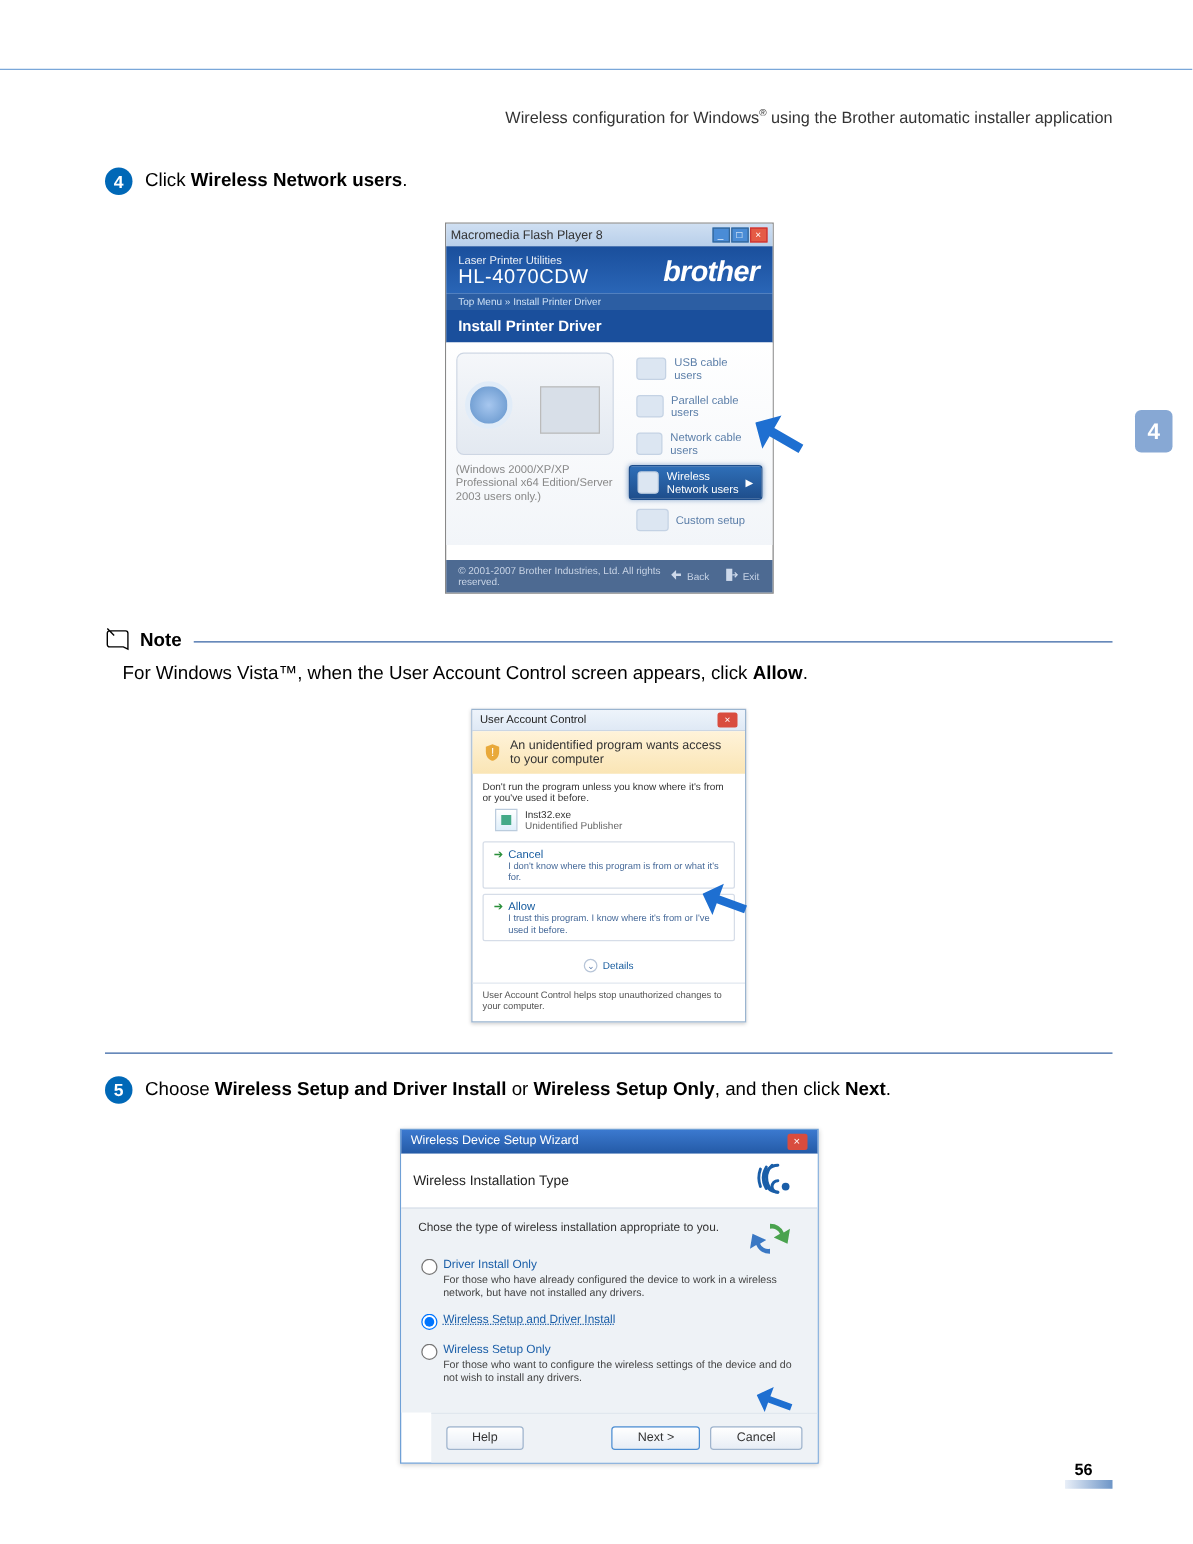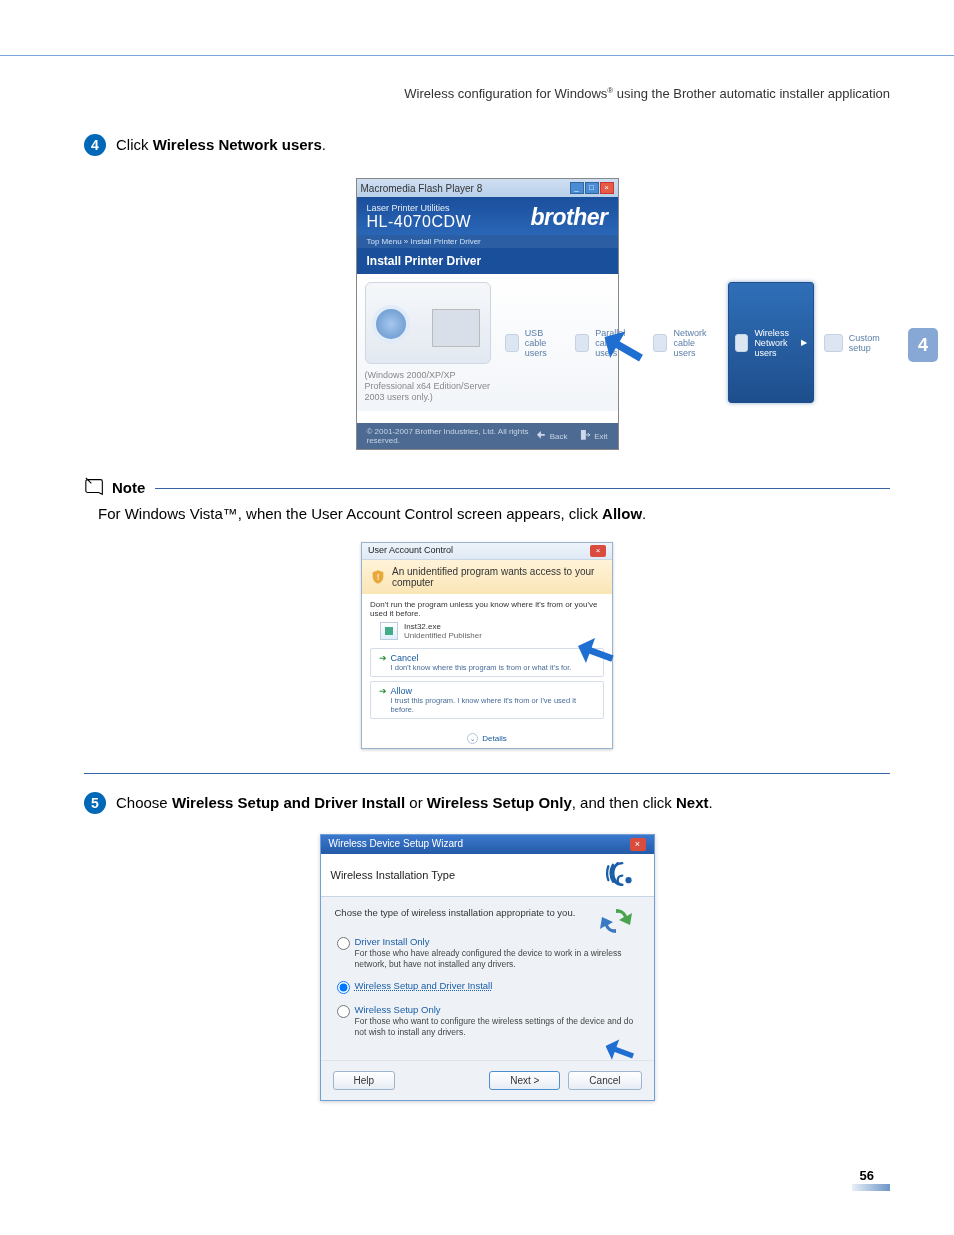--- a/index.html
+++ b/index.html
@@ -114,21 +114,21 @@
     background:linear-gradient(#f5f7fa,#e3e9f1);
     border-radius:6px;
     border:1px solid #cdd6e3;
     display:flex; align-items:center; justify-content:center;
     margin-bottom:6px;
     position:relative;
   }
   .ss1-thumb .disc { width:38px; height:38px; border-radius:50%; background:radial-gradient(#a7c7ef,#5f91c9); border:4px solid #e1ecf8; position:absolute; left:6px; top:22px; }
   .ss1-thumb .printer { width:48px; height:38px; background:#d8dfe8; border:1px solid #bbb; position:absolute; right:10px; top:26px; }
   .ss1-lefttext { color:#888; font-size:9px; line-height:11px; }
-  .ss1-right { flex:1; display:flex; flex-direction:row; gap:4px; }
+  .ss1-right { flex:1; display:flex; flex-direction:column; gap:4px; }
   .ss1-opt {
     display:flex; align-items:center;
     border-radius:3px;
     padding:3px 6px;
     font-size:9px;
     color:#555;
   }
   .ss1-opt.sel { background:linear-gradient(#2f6fb8,#1e4e8c); border: 1px solid #1e4e8c; box-shadow: 0 0 4px rgba(32,90,160,0.5); }
   .ss1-opt .icon { width:26px; height:18px; margin-right:6px; display:inline-block; background:#dce6f2; border-radius:3px; border:1px solid #c4d2e4; }
   .ss1-opt.sel .label { color:#fff; }
@@ -178,21 +178,21 @@
     font-size:15px;
   }
   .note-rule { flex:1; border-top:1px solid #3663a4; margin-left:10px; margin-top:2px; }
   .note-icon { width:22px; height:22px; margin-right:6px; display:flex; align-items:center; justify-content:center; }
   .note-icon svg { width:22px; height:22px; stroke:#000; fill:none; stroke-width:1.2; }
   .note-body { font-size:15px; line-height:20px; padding: 6px 0 0 14px; color:#000; }
   .note-body strong { font-weight:bold; }
 
   
   .ss2 {
-    width:252px;
+    width:220px;
     margin:18px auto 0 auto;
     font-family:"Segoe UI", Tahoma, sans-serif;
     font-size:9px;
     background:#fff;
     border:1px solid #9ab4cf;
     position:relative;
     box-shadow:0 1px 3px rgba(0,0,0,.2);
   }
   .ss2-title {
     background:linear-gradient(#eef4fb,#dfe9f5);
@@ -266,21 +266,21 @@
   .ss3-body { background:#eef2f6; padding:10px 14px 12px 14px; font-size:9.5px; position:relative; }
   .ss3-body .intro { color:#333; margin-bottom:18px; }
   .ss3-body .refresh { position:absolute; right:14px; top:6px; width:48px; height:36px; }
   .ss3-body .refresh svg { width:48px; height:36px; }
   .ss3-opt { margin-bottom:10px; padding-left:2px; }
   .ss3-opt label { display:flex; align-items:flex-start; }
   .ss3-opt input { margin:1px 5px 0 0; flex-shrink:0; }
   .ss3-opt .head { color:#1a5ea8; font-size:9.5px; }
   .ss3-opt.sel .head { text-decoration: underline dotted #1a5ea8; }
   .ss3-opt .desc { color:#444; font-size:8.5px; line-height:11px; display:block; margin-top:1px; }
-  .ss3-foot { background:#eef2f6; padding:10px 12px; display:flex; align-items:center; border-top:1px solid #dce3eb; }
+  .ss3-foot { background:#eef2f6; padding:10px 12px; display:flex; align-items:center; border-top:1px solid #dce3eb;margin-left:24px; }
   .ss3-btn { border:1px solid #9fb4cd; background:linear-gradient(#fff,#e7edf5); border-radius:3px; padding:3px 20px; font-size:10px; color:#333; }
   .ss3-btn.help { }
   .ss3-foot .spacer { flex:1; }
   .ss3-btn.next { border-color:#4d8ed3; margin-right:8px; }
 
   .page-num {
     position:absolute;
     right:80px;
     top:1168px;
     font-weight:bold;
@@ -438,20 +438,21 @@
         <span class="ct">
           <div class="h">Allow</div>
           <div class="d">I trust this program. I know where it's from or I've used it before.</div>
         </span>
       </div>
     </div>
     <div class="ss2-det">
       <span class="chev">⌄</span>
       <span>Details</span>
     </div>
+    <div class="ss2-foot">User Account Control helps stop unauthorized changes to your computer.</div>
     <span class="blue-arrow2">
       <svg viewBox="0 0 24 24">
           <path d="M2 12 L16 12 L16 6 L24 14 L16 22 L16 16 L2 16 Z"></path>
         </svg>
     </span>
   </div>
 
   <div class="hr-full"></div>
 
   <div class="step-row">

